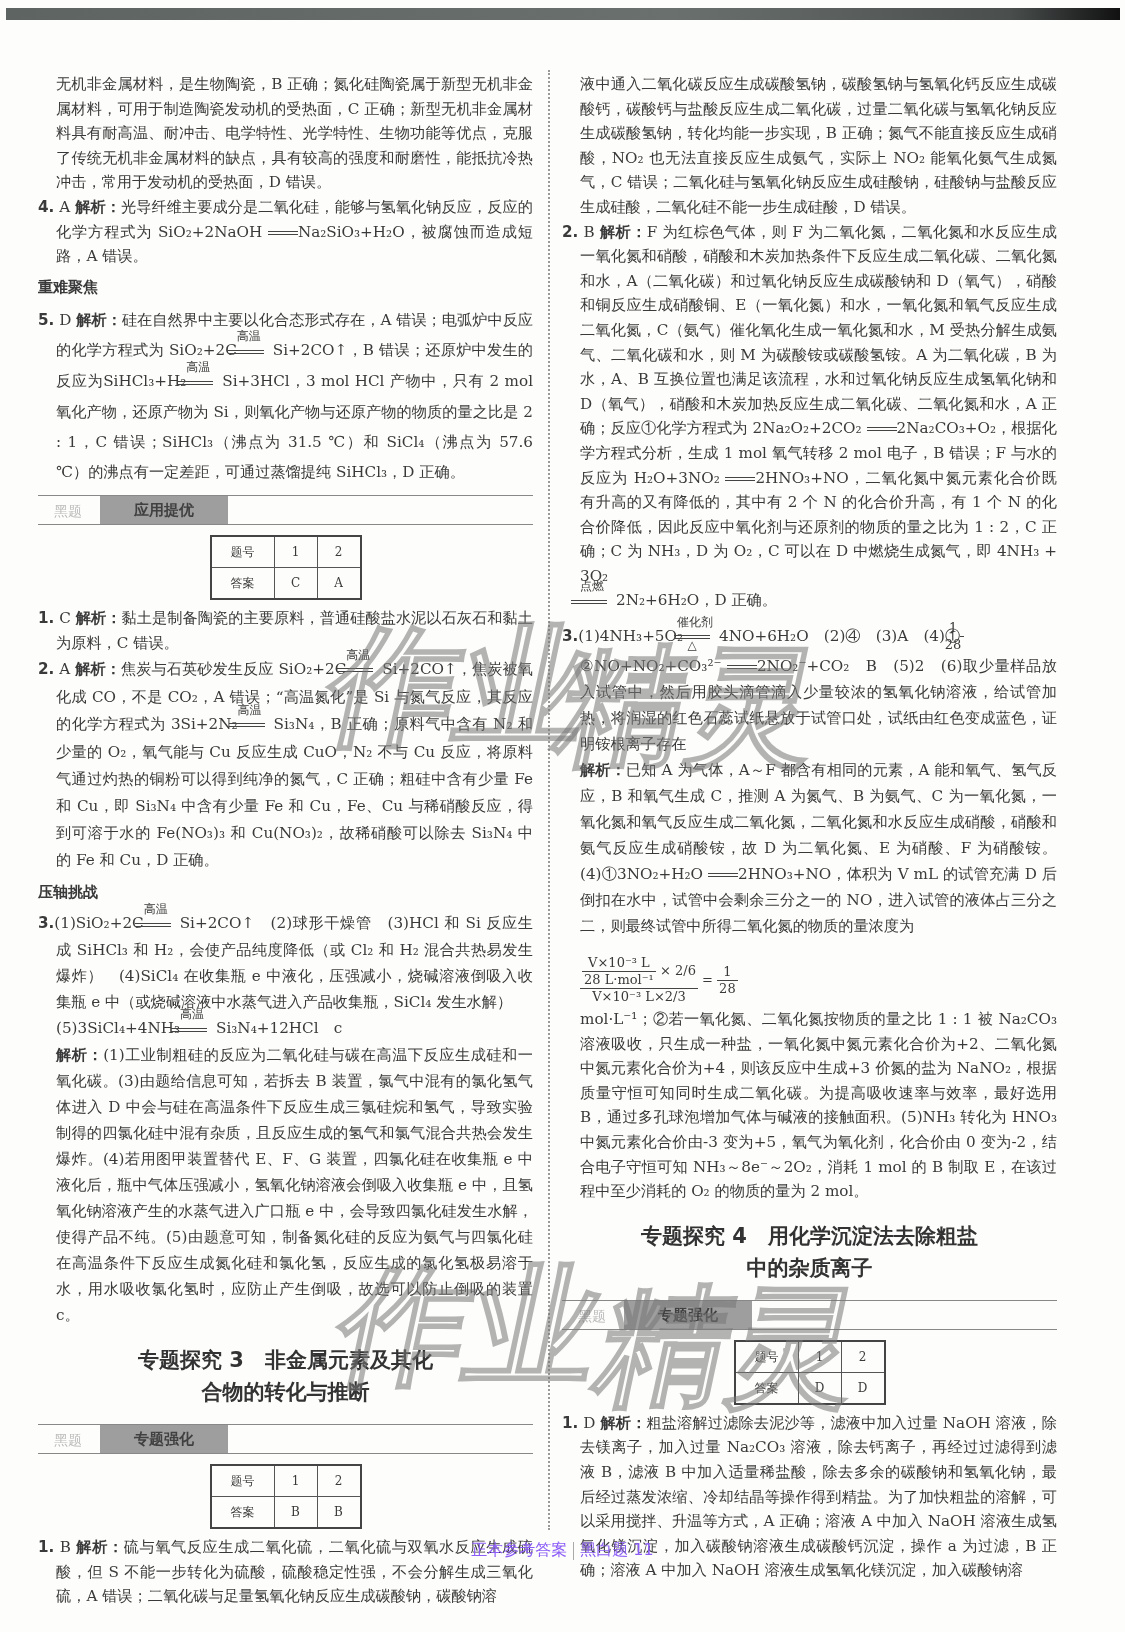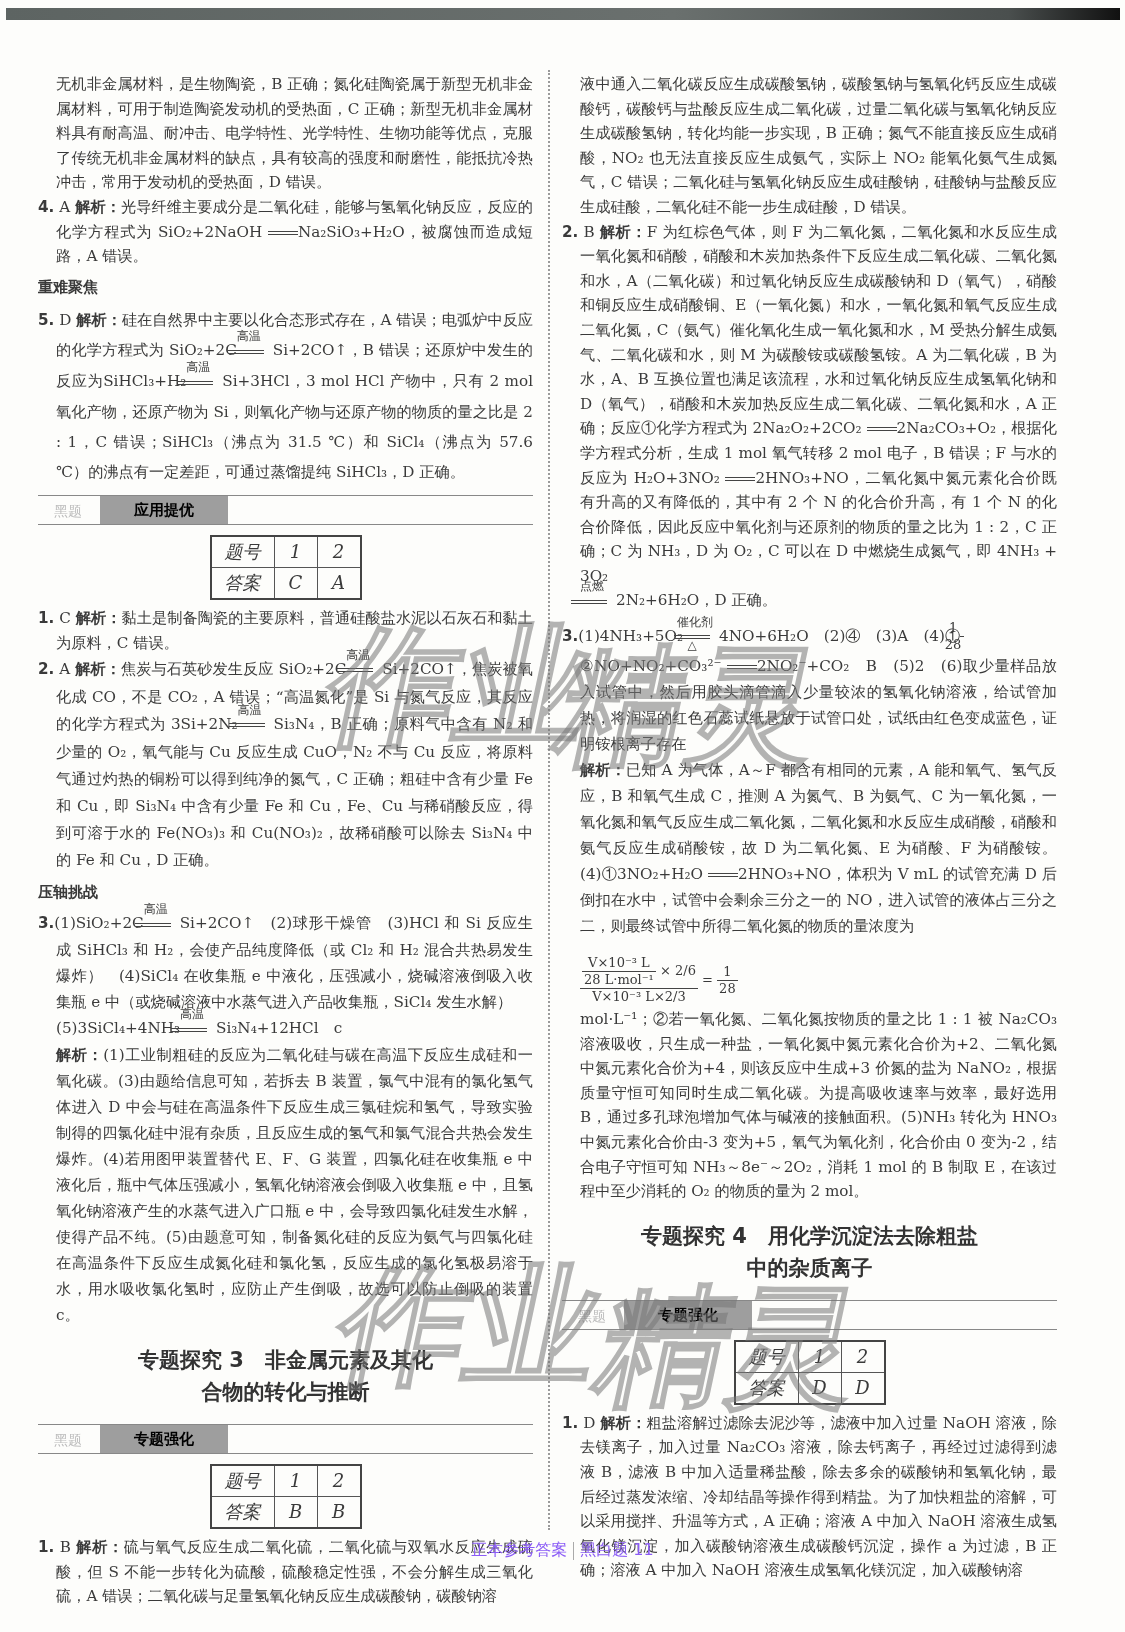--- a/index.html
+++ b/index.html
@@ -20,23 +20,23 @@
   .cont { padding-left:18px; }
   .subhead { font-family:"DejaVu Sans","Liberation Sans",sans-serif; font-weight:bold; font-size:15px; margin:6px 0; }
   .cond { display:inline-block; position:relative; width:36px; text-align:center; font-size:12px; vertical-align:baseline; }
   .cond .above { position:absolute; left:6px; right:0; top:-15px; }
   .cond .below { position:absolute; left:0; right:0; top:8px; }
   .cond .bar { display:inline-block; width:36px; border-top:1px solid #444; border-bottom:1px solid #444; height:2px; vertical-align:middle; }
   .dbl { display:inline-block; width:30px; border-top:1px solid #444; border-bottom:1px solid #444; height:2px; vertical-align:middle; }
   .sechead { position:relative; height:28px; border-top:1px solid #888; border-bottom:1px solid #888; margin:8px 0 10px; }
   .sechead .tag { position:absolute; left:0; top:3px; width:60px; text-align:center; color:#bbb;
     font-family:"DejaVu Sans","Liberation Sans",sans-serif; font-size:14px; }
-  .sechead .band { position:absolute; left:62px; top:0; width:128px; height:28px; background:#9e9e9e; color:#000000;
+  .sechead .band { position:absolute; left:62px; top:0; width:128px; height:28px; background:#9e9e9e; color:#404040;
     font-family:"DejaVu Sans","Liberation Sans",sans-serif; font-weight:bold; font-size:15px; line-height:28px; text-align:center; }
-  table.ans { border-collapse:collapse; margin:0 auto 6px; font-size:18px;font-style:italic; }
+  table.ans { border-collapse:collapse; margin:0 auto 6px; font-size:12px; }
   table.ans td { border:1px solid #555; width:40px; height:28px; text-align:center; }
   table.ans td.h { width:60px; }
   table.ans { border:2px solid #444; }
   .title { font-family:"DejaVu Sans","Liberation Sans",sans-serif; font-weight:bold; font-size:21px; text-align:center; line-height:32px; color:#333; margin:16px 0; }
   .frac { display:inline-block; vertical-align:middle; text-align:center; font-size:13px; line-height:16px; }
   .frac .n { display:block; border-bottom:1px solid #444; padding:0 2px; }
   .frac .d { display:block; padding:0 2px; }
   .footer { position:absolute; top:1540px; left:0; width:1125px; text-align:center;
     font-family:"DejaVu Sans","Liberation Sans",sans-serif; font-size:16px; color:#8b5cf6; }
   .footer .sep { display:inline-block; width:1px; height:18px; background:#aaa; margin:0 6px; vertical-align:middle; }

